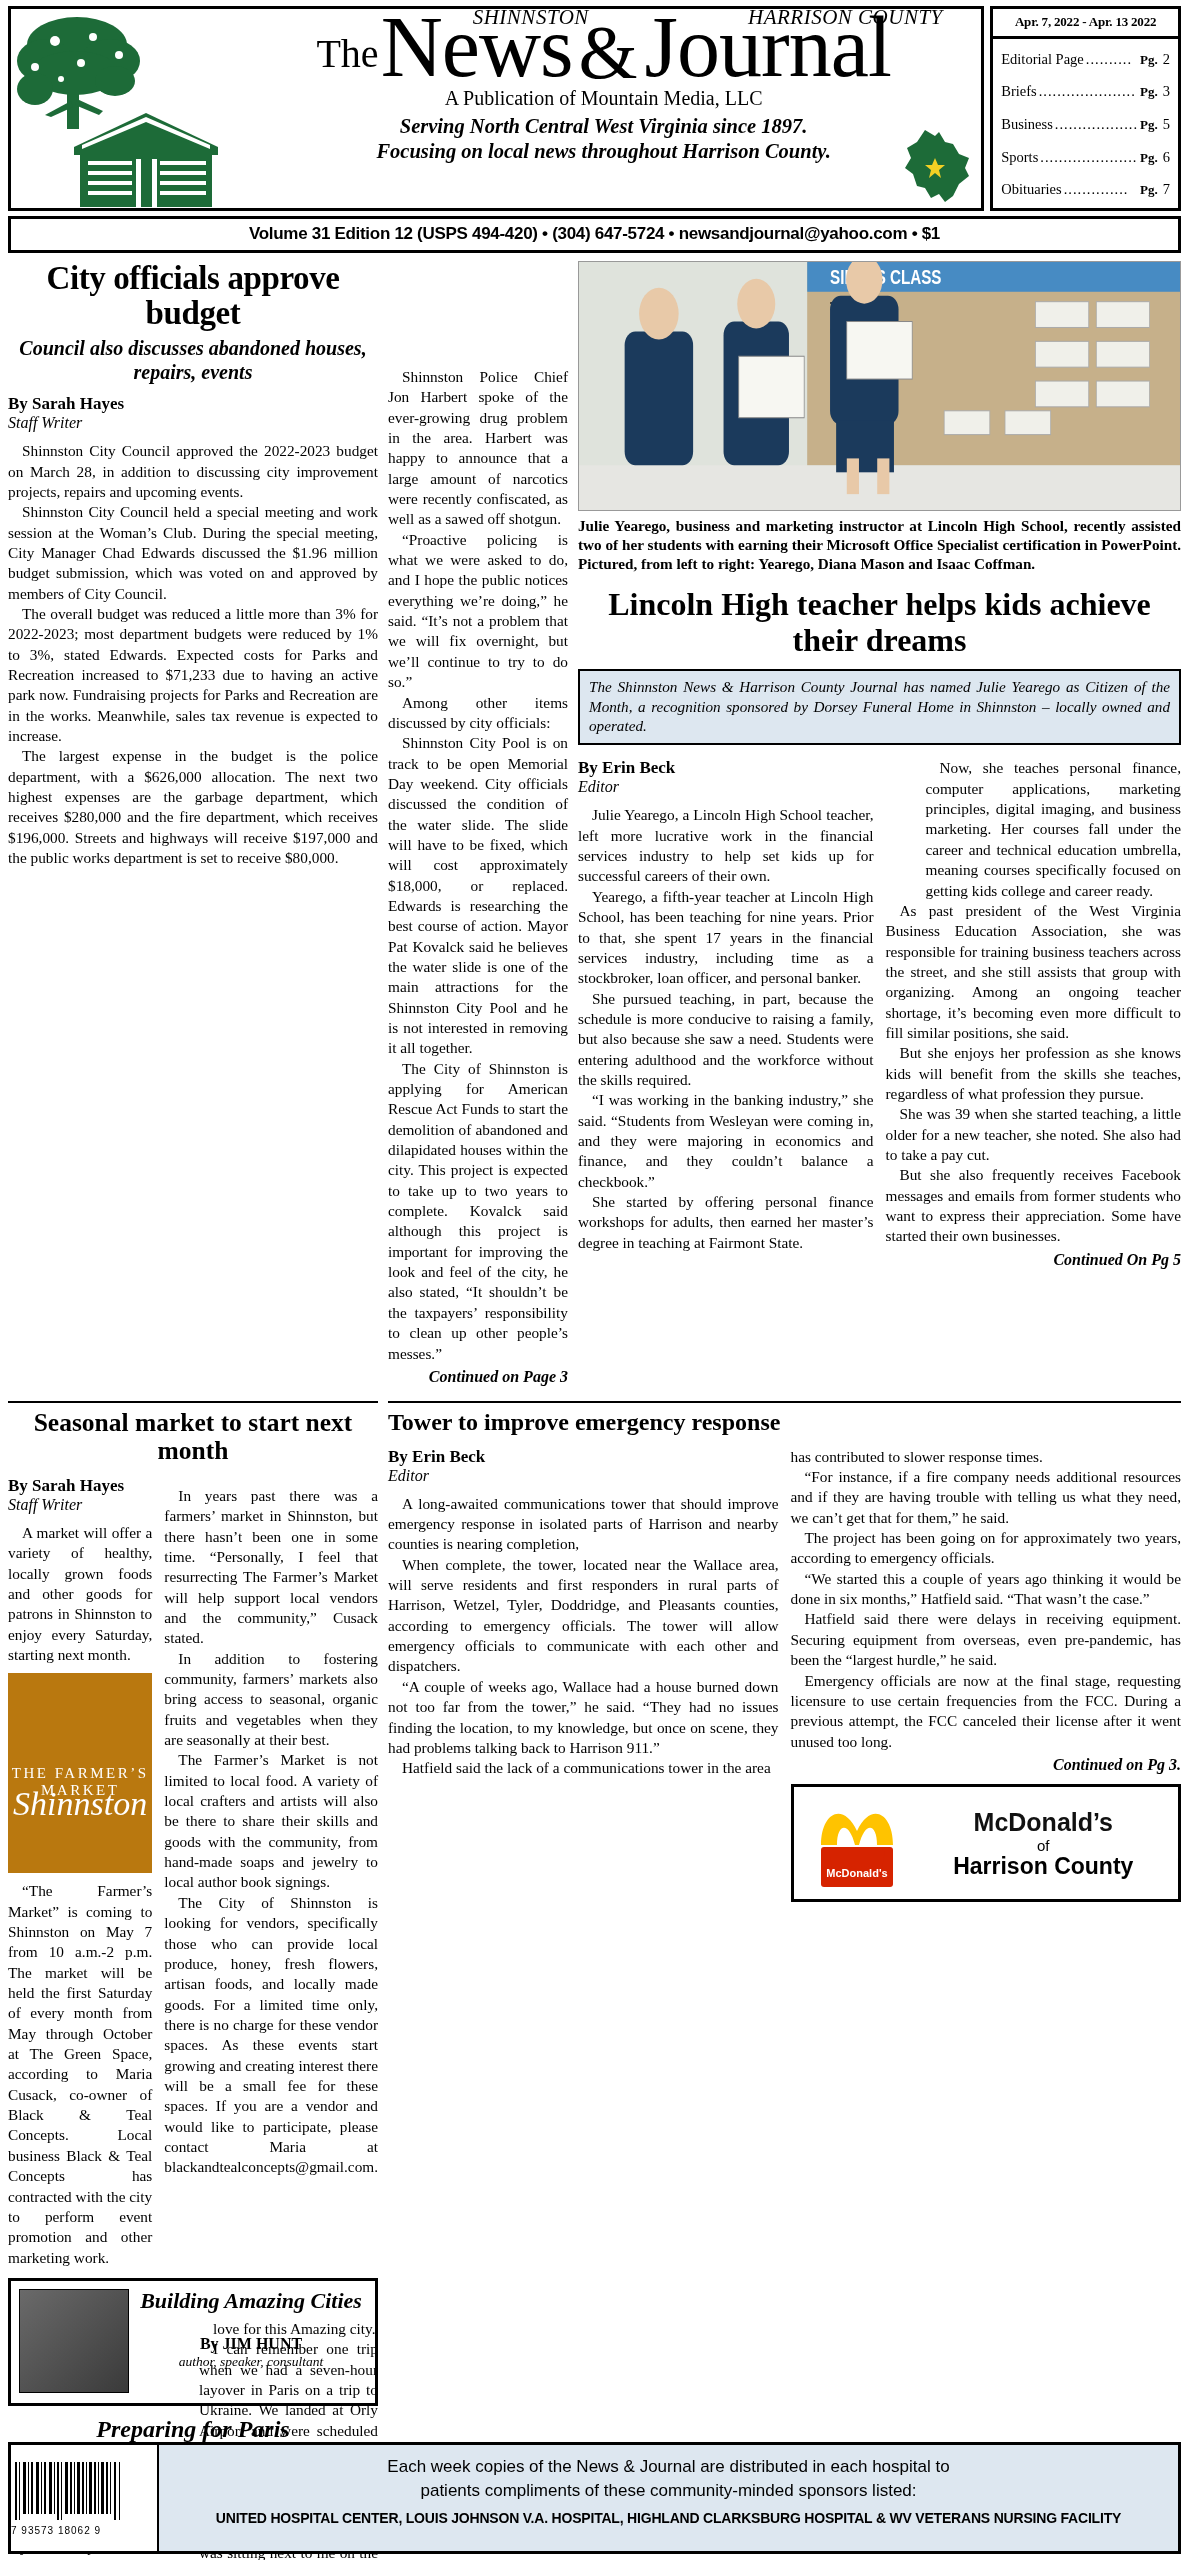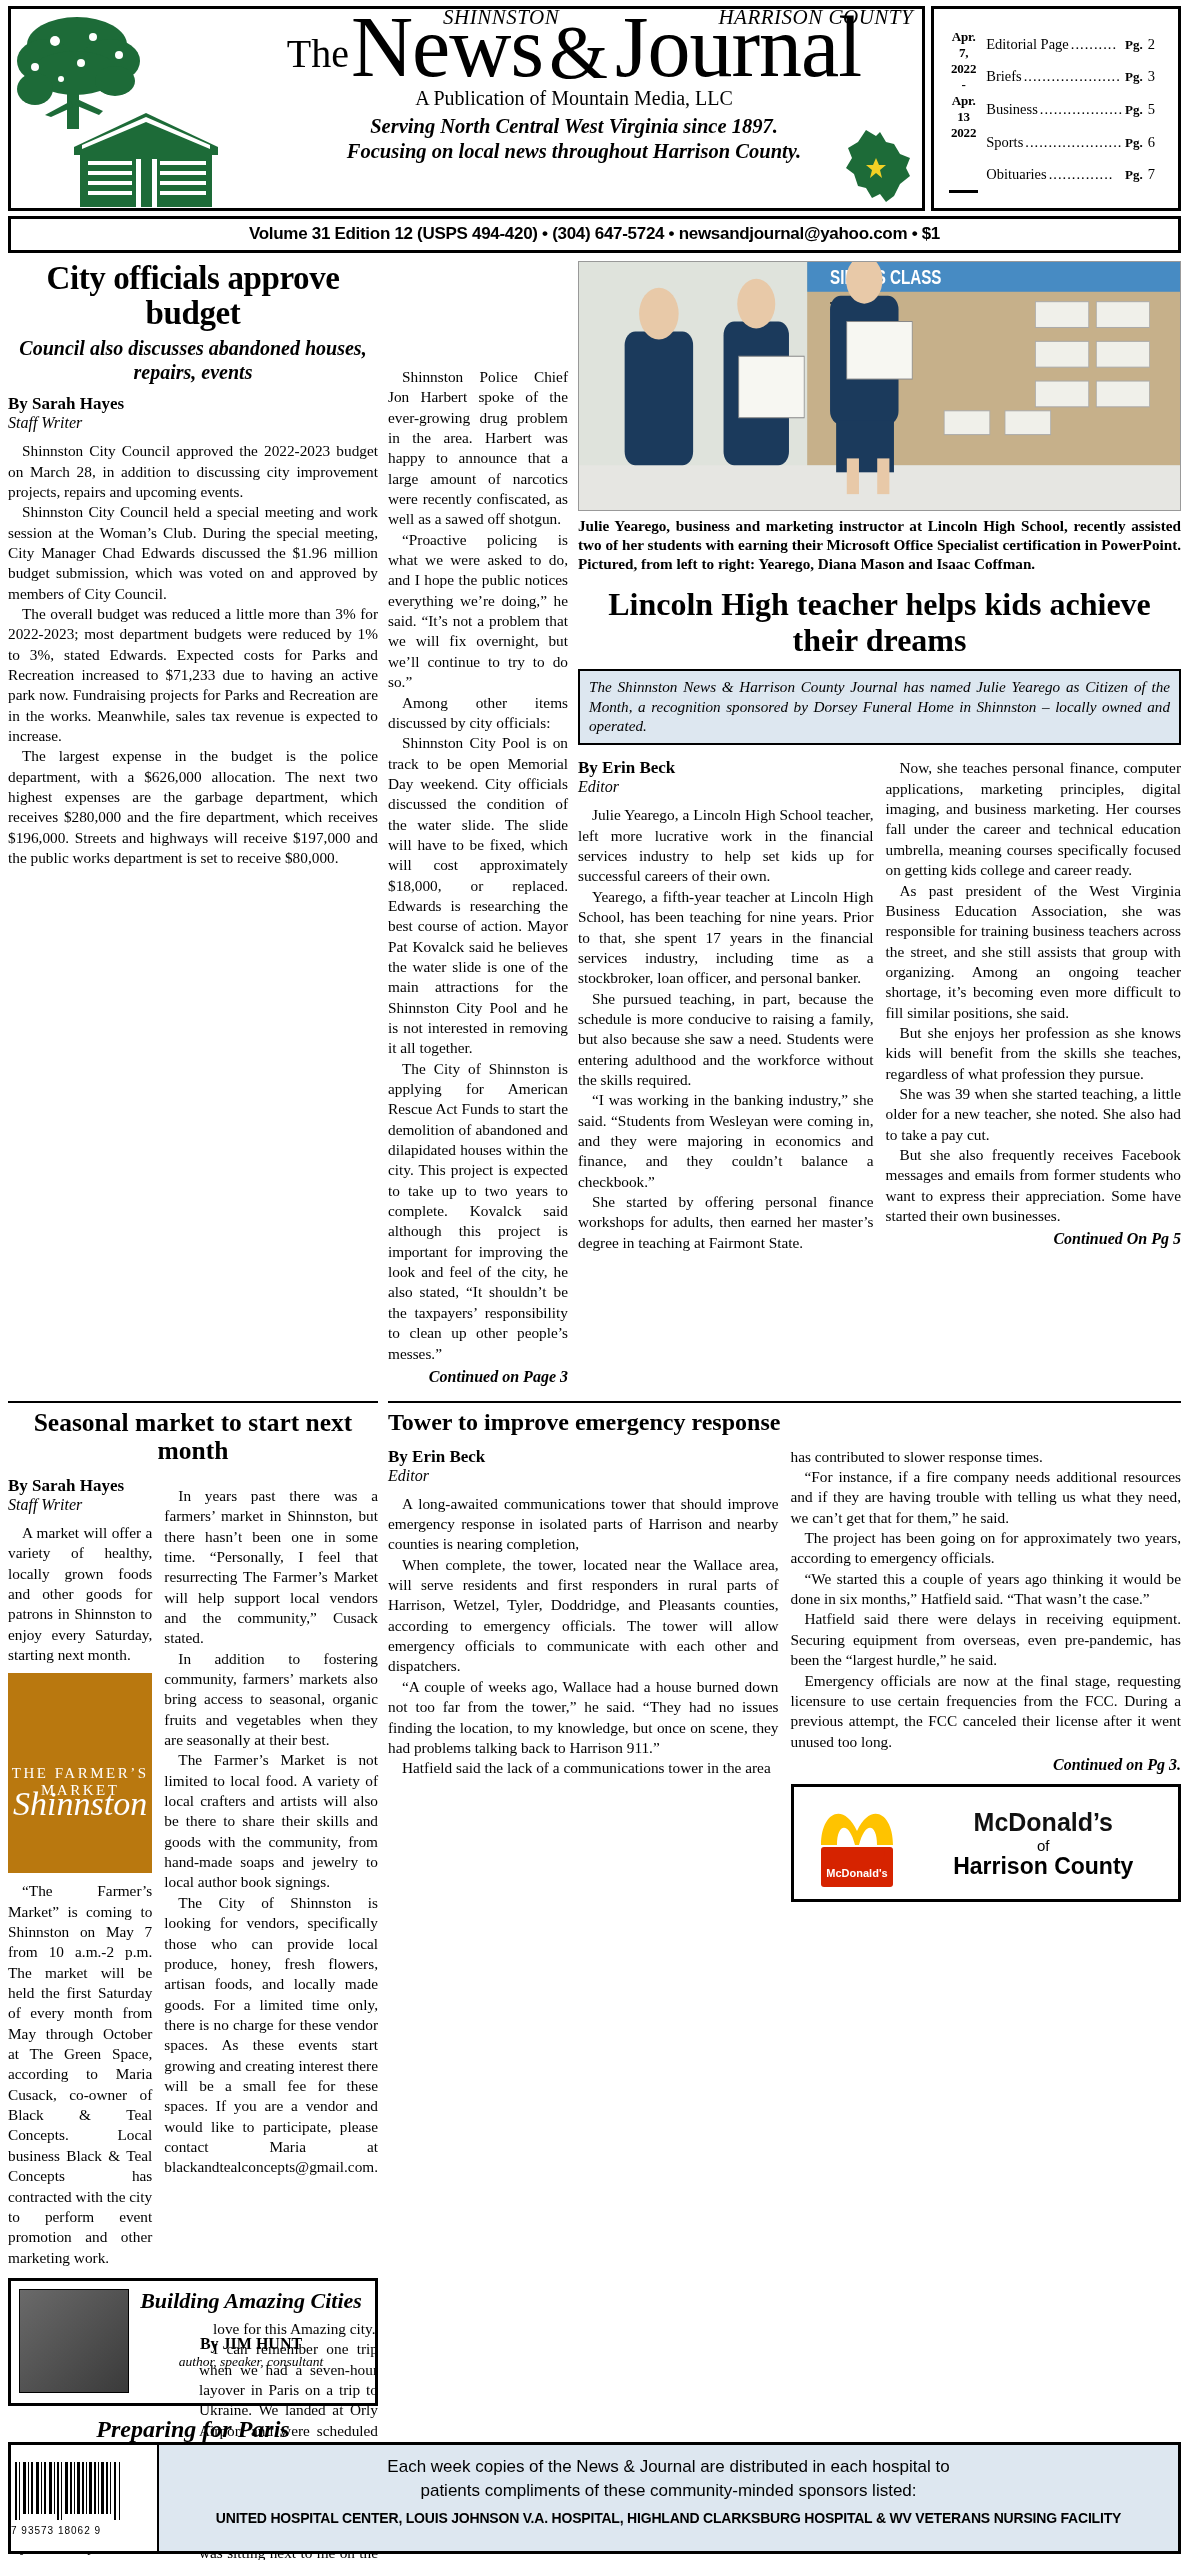--- a/index.html
+++ b/index.html
@@ -40,22 +40,22 @@
   .kicker.right { left:42%; }
   .bigword { font-size:86px; font-weight:normal; font-family:"Liberation Serif", serif; letter-spacing:-1px; }
   .amp { font-size:76px; margin:0 8px 0 6px; }
   .subline { text-align:center; font-size:20px; margin-top:2px; font-family:"Liberation Serif", serif;}
   .tagline { text-align:center; font-style:italic; font-weight:bold; font-size:20.5px; line-height:1.22; margin-top:4px; }
   .wvmap { position:absolute; right:8px; bottom:2px; width:78px; height:78px; }
 
   .index-box {
     flex:0 0 182px;
     border:3px solid #000;
-    padding:15px;
-    display:flex; 
+    padding:0;
+    display:flex; flex-direction:column;
     height:205px;
   }
   .index-date {
     border-bottom:3px solid #000;
     font-weight:bold; font-size:13px; text-align:center;
     padding:5px 2px 6px 2px; letter-spacing:-.2px;
     font-family:"Liberation Serif", serif;
   }
   .index-list { flex:1; padding:4px 8px 2px 8px; display:flex; flex-direction:column; justify-content:space-around;}
   .index-row { display:flex; align-items:baseline; font-size:14.5px; white-space:nowrap; }
@@ -345,21 +345,21 @@
         <div>
           <div class="byline" style="margin-top:4px;">By Erin Beck</div>
           <div class="byline-role">Editor</div>
           <p class="body first">Julie Yearego, a Lincoln High School teacher, left more lucrative work in the financial services industry to help set kids up for successful careers of their own.</p>
           <p class="body">Yearego, a fifth-year teacher at Lincoln High School, has been teaching for nine years. Prior to that, she spent 17 years in the financial services industry, including time as a stockbroker, loan officer, and personal banker.</p>
           <p class="body">She pursued teaching, in part, because the schedule is more conducive to raising a family, but also because she saw a need. Students were entering adulthood and the workforce without the skills required.</p>
           <p class="body">“I was working in the banking industry,” she said. “Students from Wesleyan were coming in, and they were majoring in economics and finance, and they couldn’t balance a checkbook.”</p>
           <p class="body">She started by offering personal finance workshops for adults, then earned her master’s degree in teaching at Fairmont State.</p>
         </div>
         <div>
-          <p class="body" style="margin-top:4px;">Now, she teaches personal finance, computer applications, marketing principles, digital imaging, and business marketing. Her courses fall under the career and technical education umbrella, meaning courses specifically focused on getting kids college and career ready.</p>
+          <p class="body" style="margin-top:4px;margin-left:40px;">Now, she teaches personal finance, computer applications, marketing principles, digital imaging, and business marketing. Her courses fall under the career and technical education umbrella, meaning courses specifically focused on getting kids college and career ready.</p>
           <p class="body">As past president of the West Virginia Business Education Association, she was responsible for training business teachers across the street, and she still assists that group with organizing. Among an ongoing teacher shortage, it’s becoming even more difficult to fill similar positions, she said.</p>
           <p class="body">But she enjoys her profession as she knows kids will benefit from the skills she teaches, regardless of what profession they pursue.</p>
           <p class="body">She was 39 when she started teaching, a little older for a new teacher, she noted. She also had to take a pay cut.</p>
           <p class="body">But she also frequently receives Facebook messages and emails from former students who want to express their appreciation. Some have started their own businesses.</p>
           <div class="cont">Continued On Pg 5</div>
         </div>
       </div>
     </div>
   </div>
 

